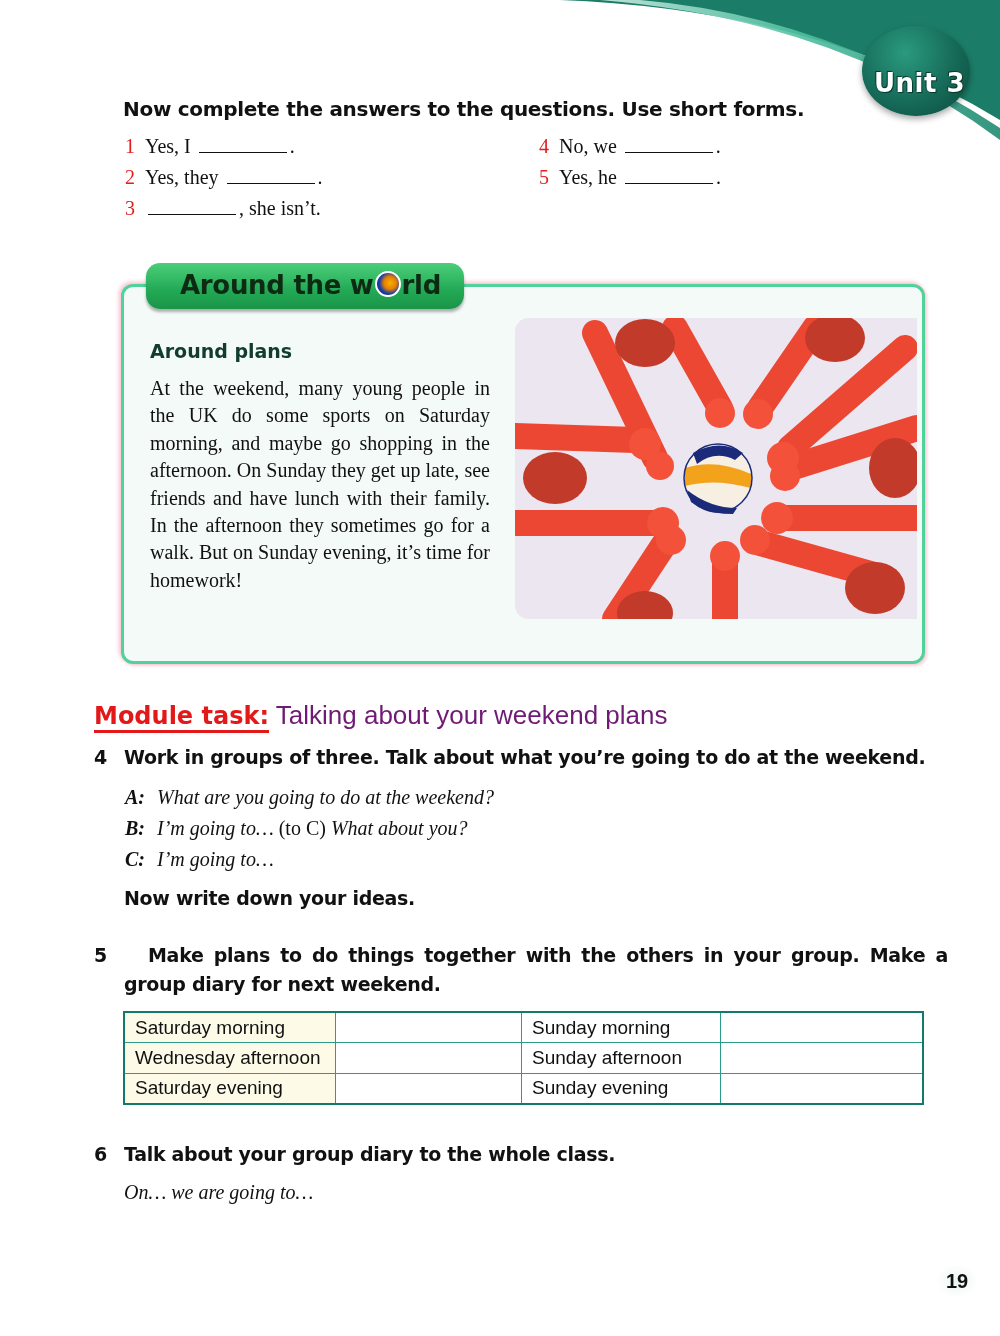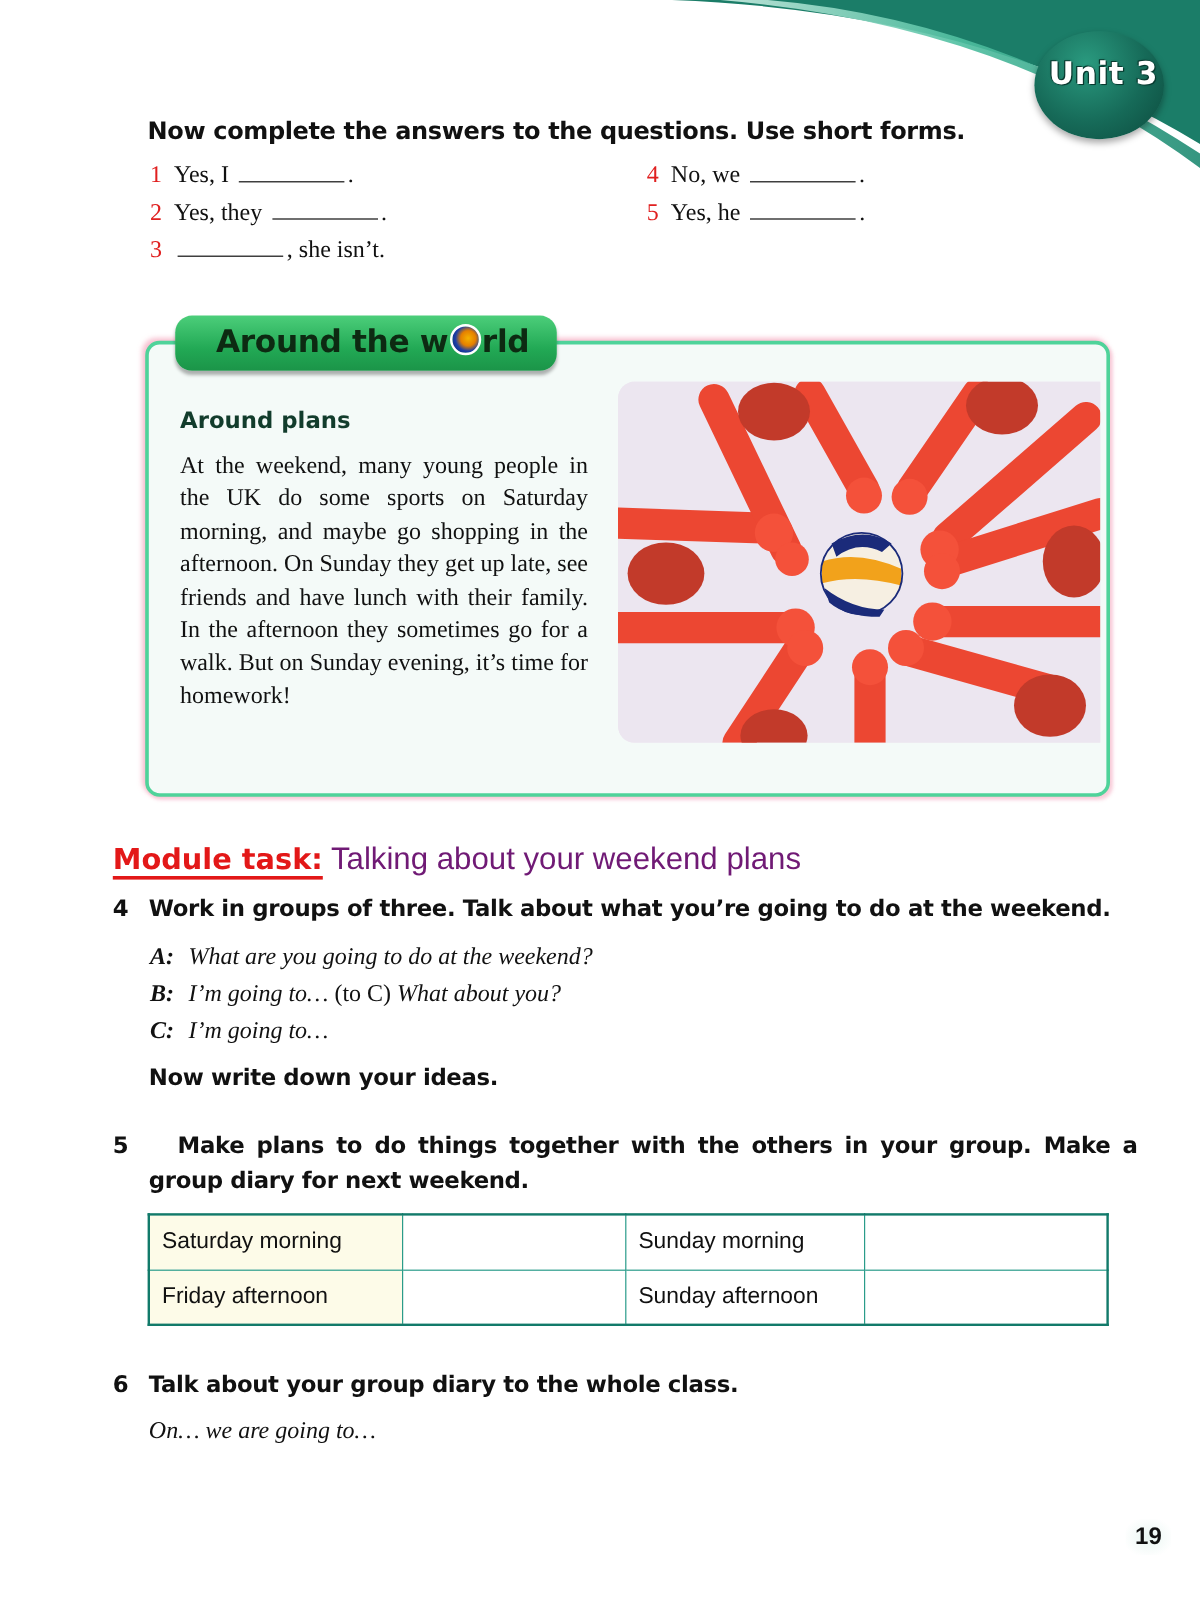--- a/index.html
+++ b/index.html
@@ -10,21 +10,21 @@
       color: #111;
     }
     .corner-swoosh { position: absolute; top: 0; left: 0; width: 1000px; height: 200px; }
     .unit-badge {
       position: absolute; left: 862px; top: 26px; width: 108px; height: 90px;
       border-radius: 50%;
       background: radial-gradient(circle at 40% 30%, #2a9a7f 0%, #166a58 55%, #0c4a3d 100%);
       box-shadow: 0 3px 6px rgba(0,0,0,0.35);
     }
     .unit-label {
-      position: absolute; left: 874px; top: 47px;
+      position: absolute; left: 874px; top: 68px;
       font-family: "DejaVu Sans", sans-serif; font-weight: bold; font-size: 26px;
       color: #fff; letter-spacing: 0.5px;
       text-shadow: 0 0 2px #0a3a30, 1px 1px 0 #0a3a30, -1px -1px 0 #0a3a30;
     }
     .instruction {
       position: absolute; left: 123px; top: 97px;
       font-family: "DejaVu Sans", sans-serif; font-weight: bold; font-size: 20px;
       letter-spacing: -0.3px;
     }
     .ex-item {
@@ -234,25 +234,31 @@
 
 <table class="diary">
   <tbody>
       <tr>
     <td class="lbl1">Saturday morning</td>
     <td class="blank1"></td>
     <td class="lbl2">Sunday morning</td>
     <td></td>
   </tr>
   <tr>
-    <td class="lbl1">Friday afternoon</td>
+    <td class="lbl1">Wednesday afternoon</td>
     <td class="blank1"></td>
     <td class="lbl2">Sunday afternoon</td>
     <td></td>
   </tr>
+  <tr>
+    <td class="lbl1">Saturday evening</td>
+    <td class="blank1"></td>
+    <td class="lbl2">Sunday evening</td>
+    <td></td>
+  </tr>
 </tbody>
   </table>
 
 <div class="task-num" style="left:94px; top:1143px;">6</div>
 <div class="task-text" style="left:124px; top:1143px;">Talk about your group diary to the whole class.</div>
 <div class="example6">On… we are going to…</div>
 
 <div class="page-num">19</div>
 
 </body></html>

